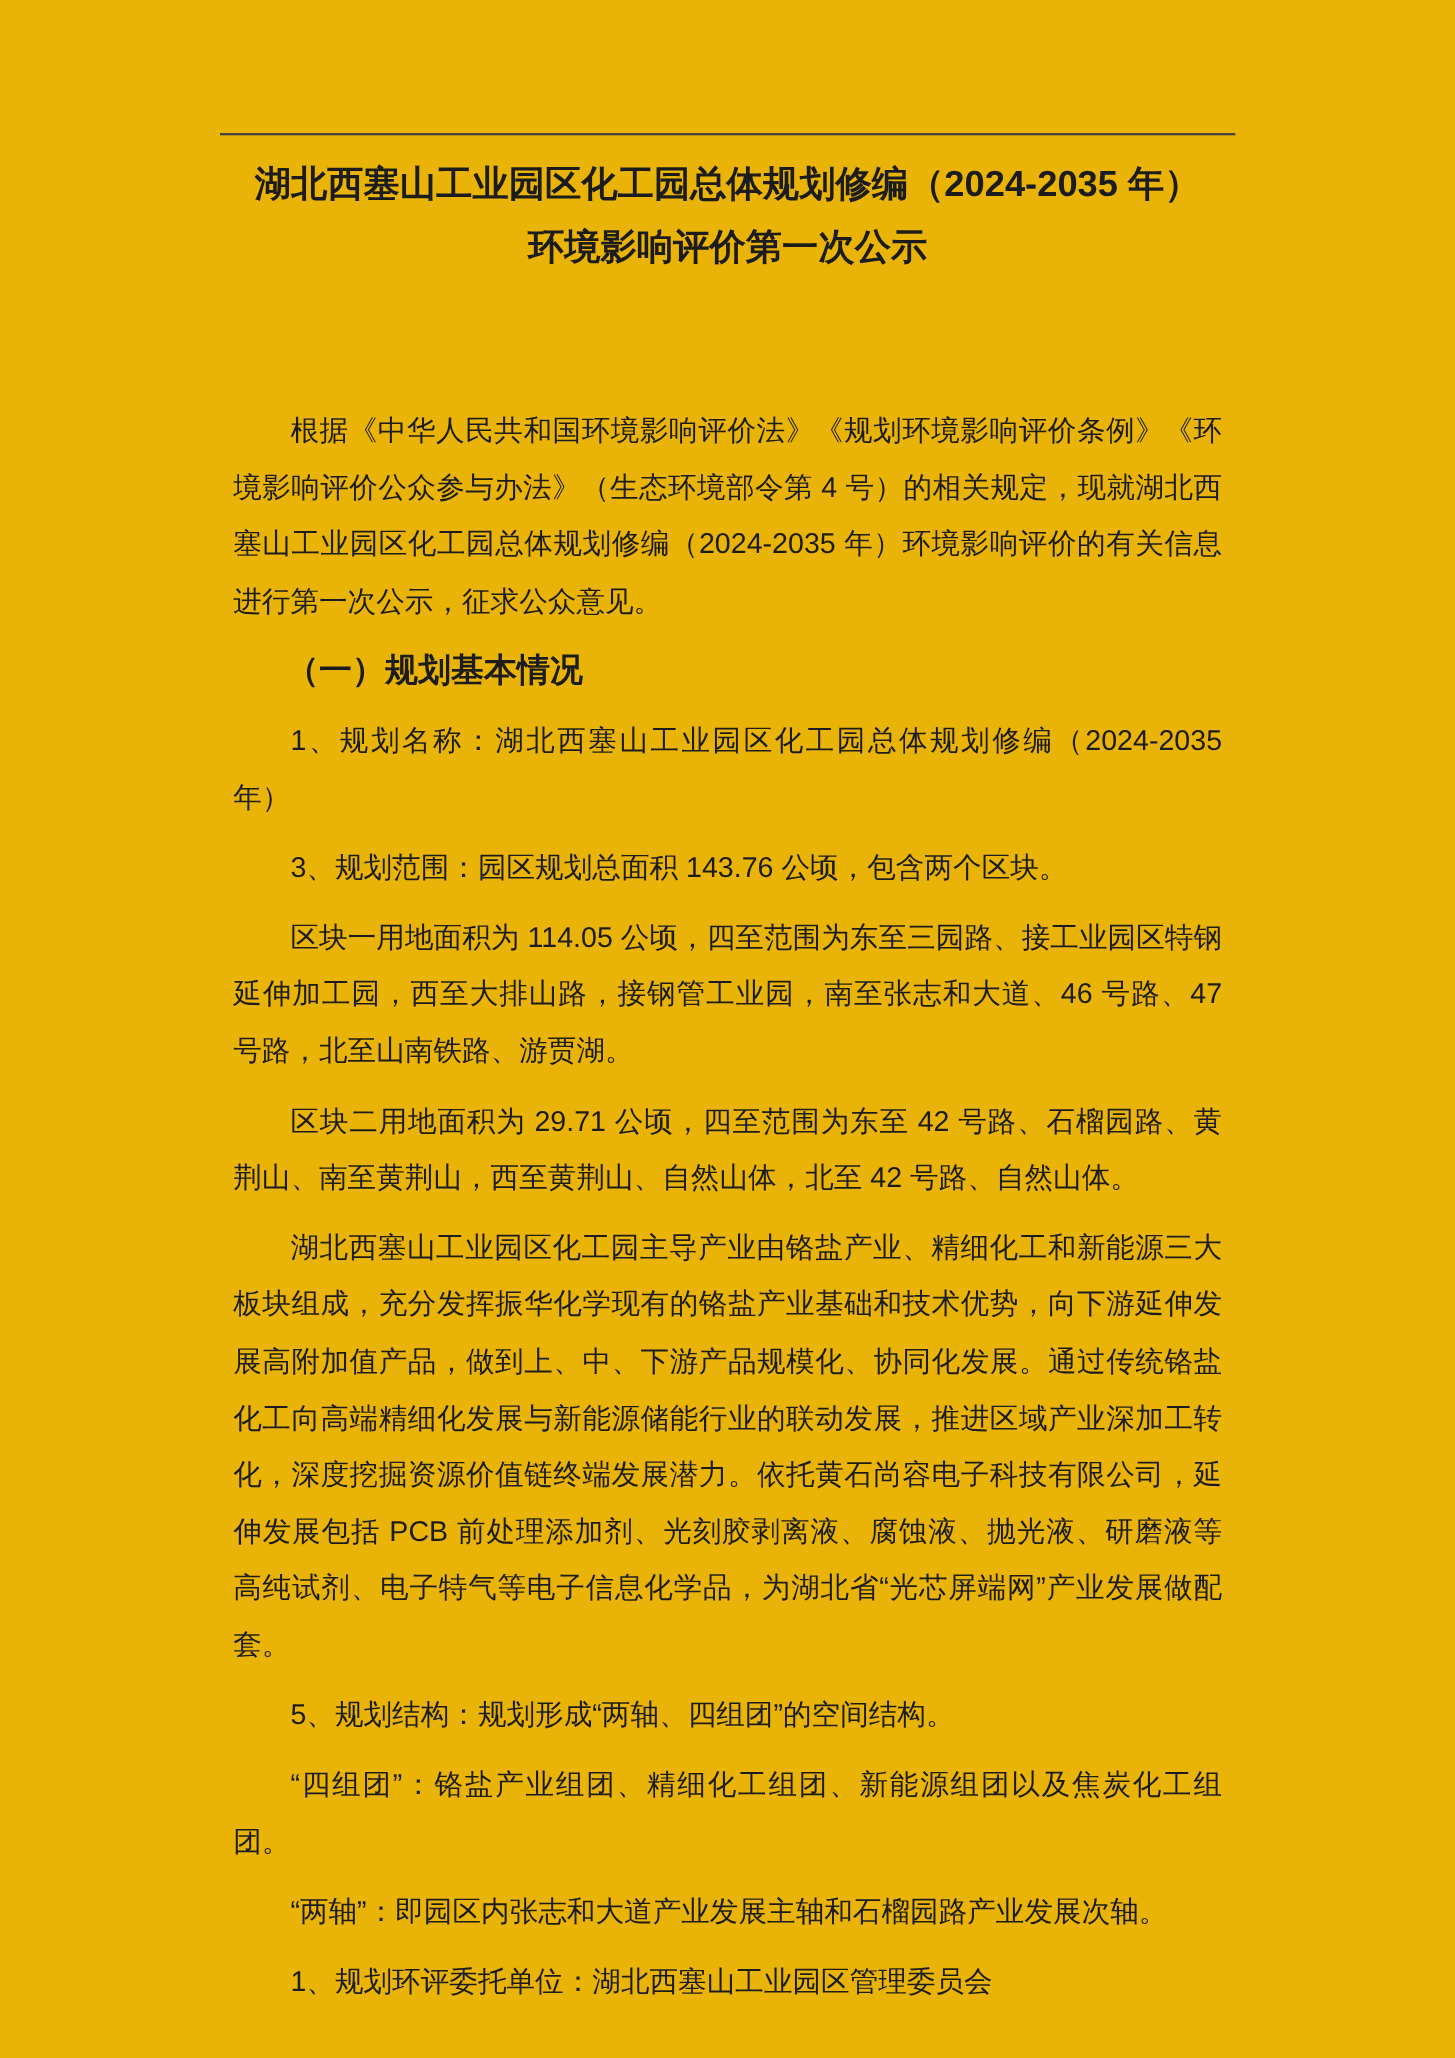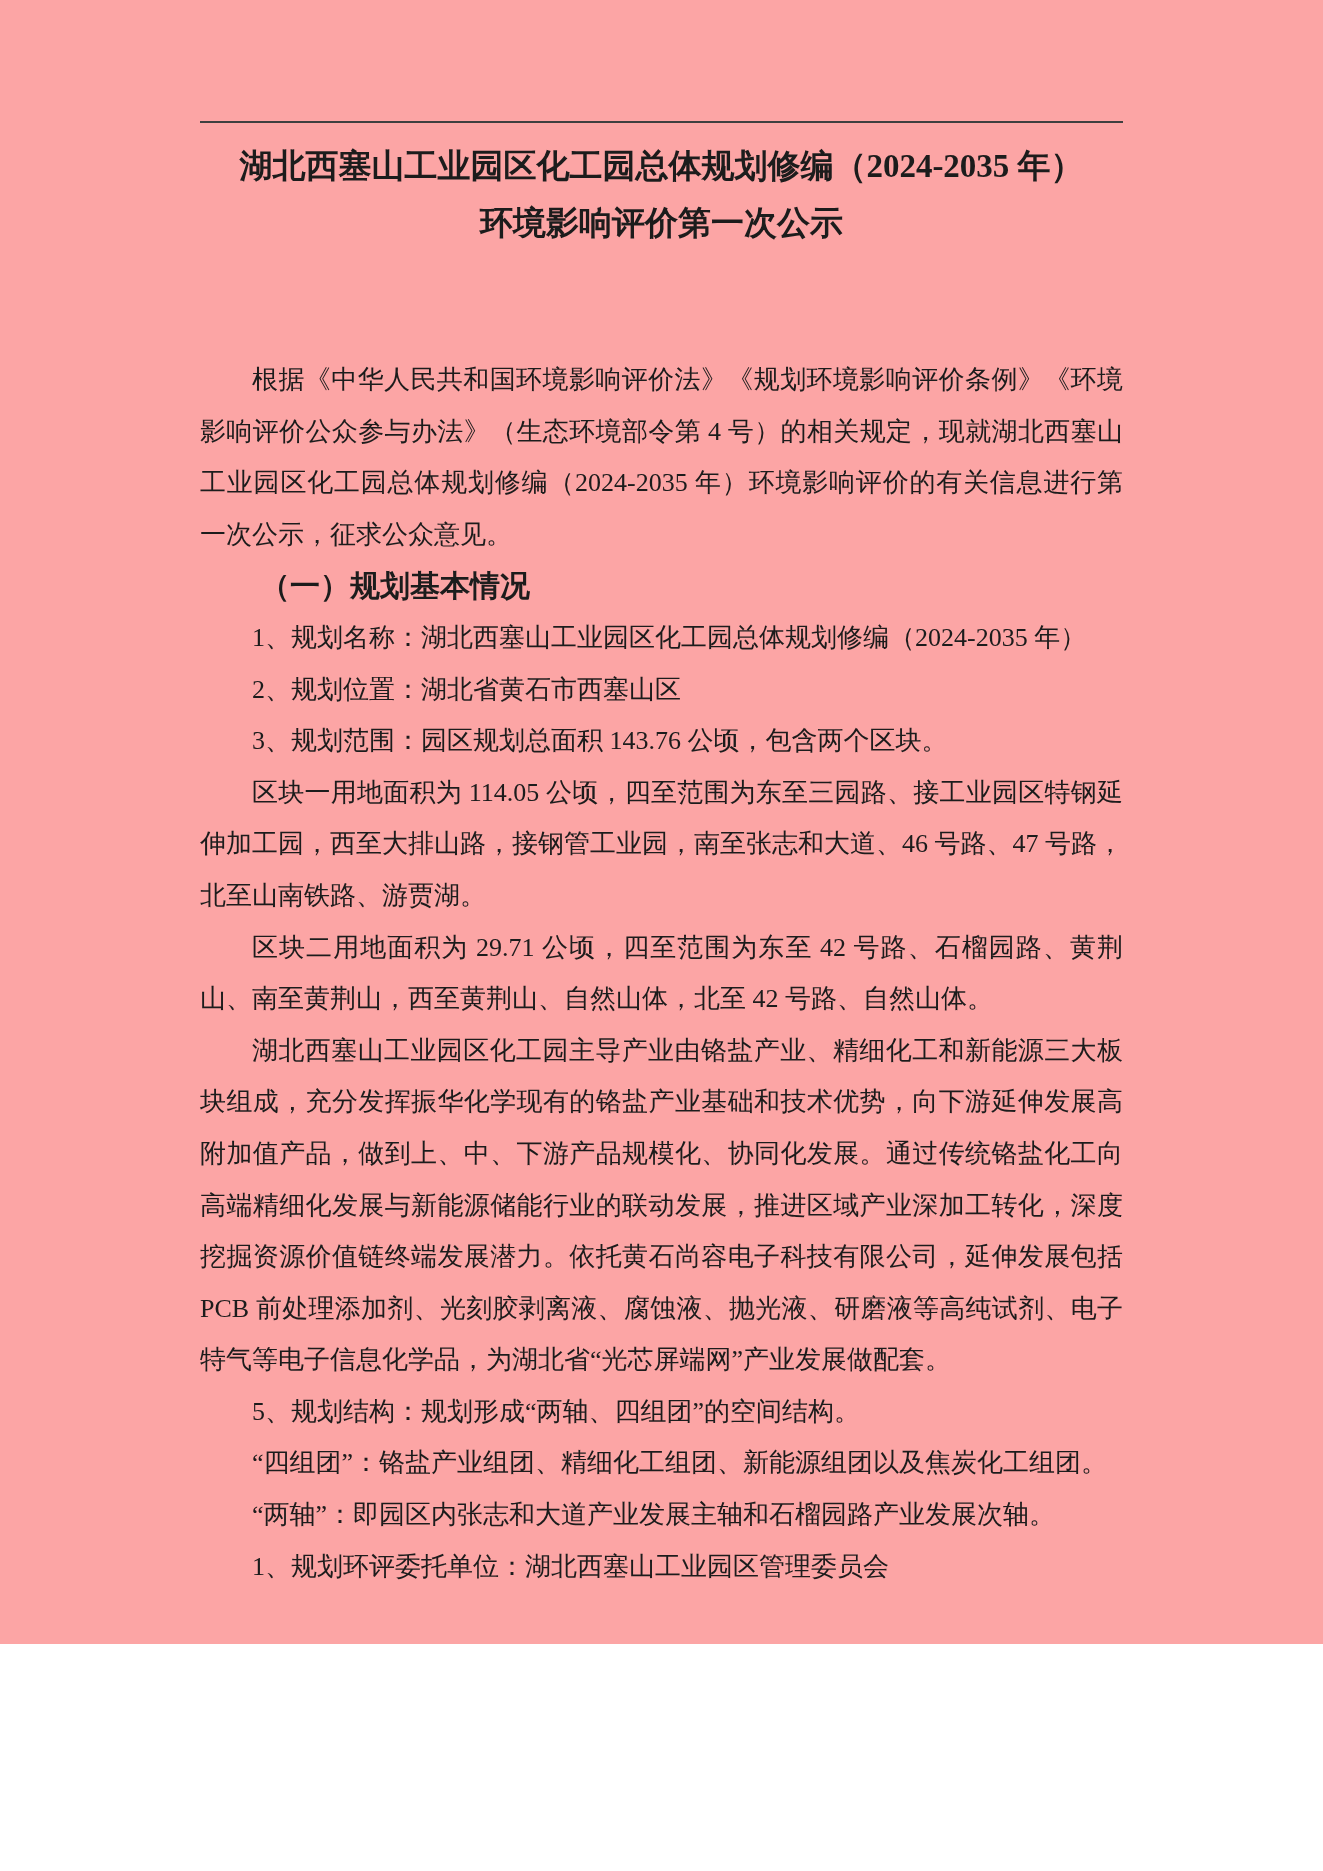--- a/index.html
+++ b/index.html
@@ -3,23 +3,23 @@
 <meta charset="utf-8">
 <style>
   html, body {
     margin: 0;
     padding: 0;
     background: #ffffff;
   }
   .page {
     position: relative;
     width: 1323px;
-    height: 1644px;
-    background: #fca5a5;
-    font-family: Liberation Serif, serif;
+    height: 1871px;
+    background: #eab308;
+    font-family: Liberation Sans, sans-serif;
     color: #1c1c1c;
     overflow: hidden;
   }
   .header-rule {
     position: absolute;
     top: 121px;
     left: 200px;
     width: 923px;
     height: 0;
     border-top: 2px solid #3f3f3f;
@@ -41,21 +41,21 @@
     position: absolute;
     top: 354px;
     left: 200px;
     width: 923px;
     font-size: 26px;
     line-height: 51.6px;
     text-align: justify;
     text-justify: inter-ideograph;
   }
   .body-block p {
-    margin: 0;
+    margin: 12px;
     padding: 0;
     text-indent: 2em;
   }
   .section-heading {
     margin: 0;
     padding: 0;
     text-indent: 2em;
     font-size: 30px;
     font-weight: bold;
     line-height: 51.6px;
@@ -71,21 +71,20 @@
   <div class="title-block">
     <div class="title-line">湖北西塞山工业园区化工园总体规划修编（2024-2035 年）</div>
     <div class="title-line">环境影响评价第一次公示</div>
   </div>
 
   <div class="body-block">
     <p>根据《中华人民共和国环境影响评价法》《规划环境影响评价条例》《环境影响评价公众参与办法》（生态环境部令第 4 号）的相关规定，现就湖北西塞山工业园区化工园总体规划修编（2024-2035 年）环境影响评价的有关信息进行第一次公示，征求公众意见。</p>
 
     <h2 class="section-heading">（一）规划基本情况</h2>
     <p>1、规划名称：湖北西塞山工业园区化工园总体规划修编（2024-2035 年）</p>
-    <p>2、规划位置：湖北省黄石市西塞山区</p>
     <p>3、规划范围：园区规划总面积 143.76 公顷，包含两个区块。</p>
     <p>区块一用地面积为 114.05 公顷，四至范围为东至三园路、接工业园区特钢延伸加工园，西至大排山路，接钢管工业园，南至张志和大道、46 号路、47 号路，北至山南铁路、游贾湖。</p>
     <p>区块二用地面积为 29.71 公顷，四至范围为东至 42 号路、石榴园路、黄荆山、南至黄荆山，西至黄荆山、自然山体，北至 42 号路、自然山体。</p>
     <p>湖北西塞山工业园区化工园主导产业由铬盐产业、精细化工和新能源三大板块组成，充分发挥振华化学现有的铬盐产业基础和技术优势，向下游延伸发展高附加值产品，做到上、中、下游产品规模化、协同化发展。通过传统铬盐化工向高端精细化发展与新能源储能行业的联动发展，推进区域产业深加工转化，深度挖掘资源价值链终端发展潜力。依托黄石尚容电子科技有限公司，延伸发展包括 PCB 前处理添加剂、光刻胶剥离液、腐蚀液、抛光液、研磨液等高纯试剂、电子特气等电子信息化学品，为湖北省“光芯屏端网”产业发展做配套。</p>
     <p>5、规划结构：规划形成“两轴、四组团”的空间结构。</p>
     <p>“四组团”：铬盐产业组团、精细化工组团、新能源组团以及焦炭化工组团。</p>
     <p>“两轴”：即园区内张志和大道产业发展主轴和石榴园路产业发展次轴。</p>
 
     <p>1、规划环评委托单位：湖北西塞山工业园区管理委员会</p>
   </div>

